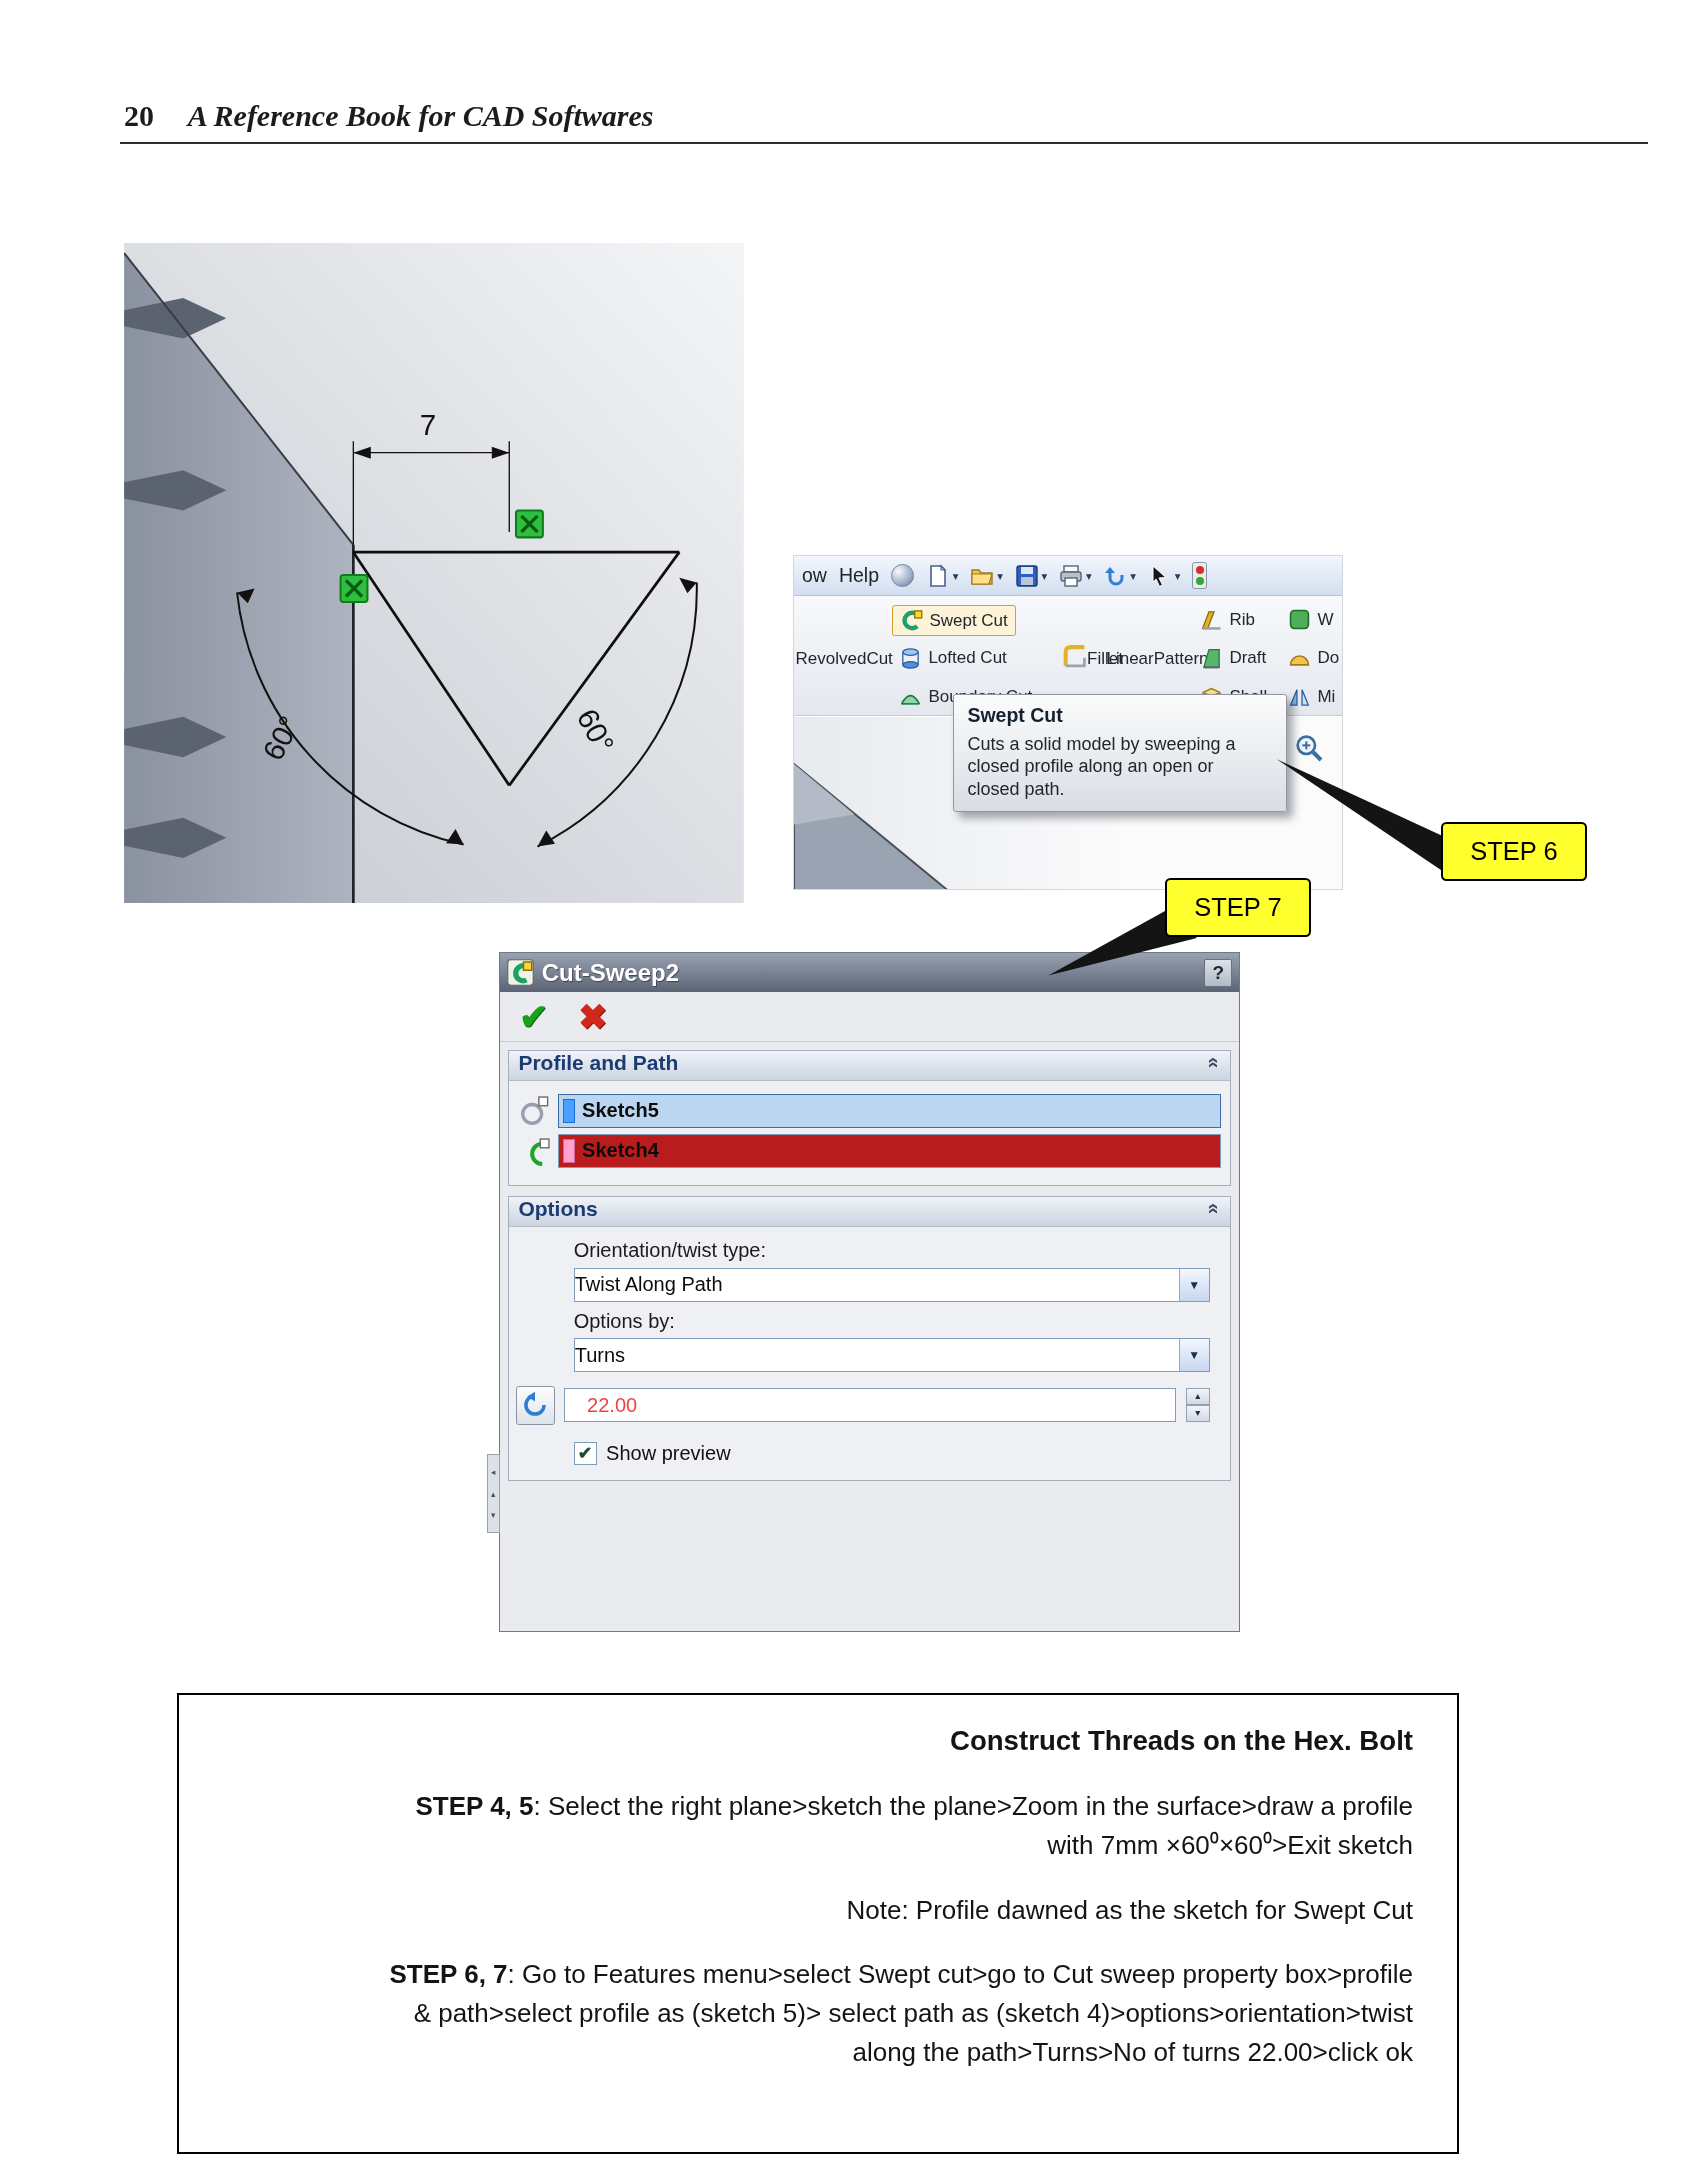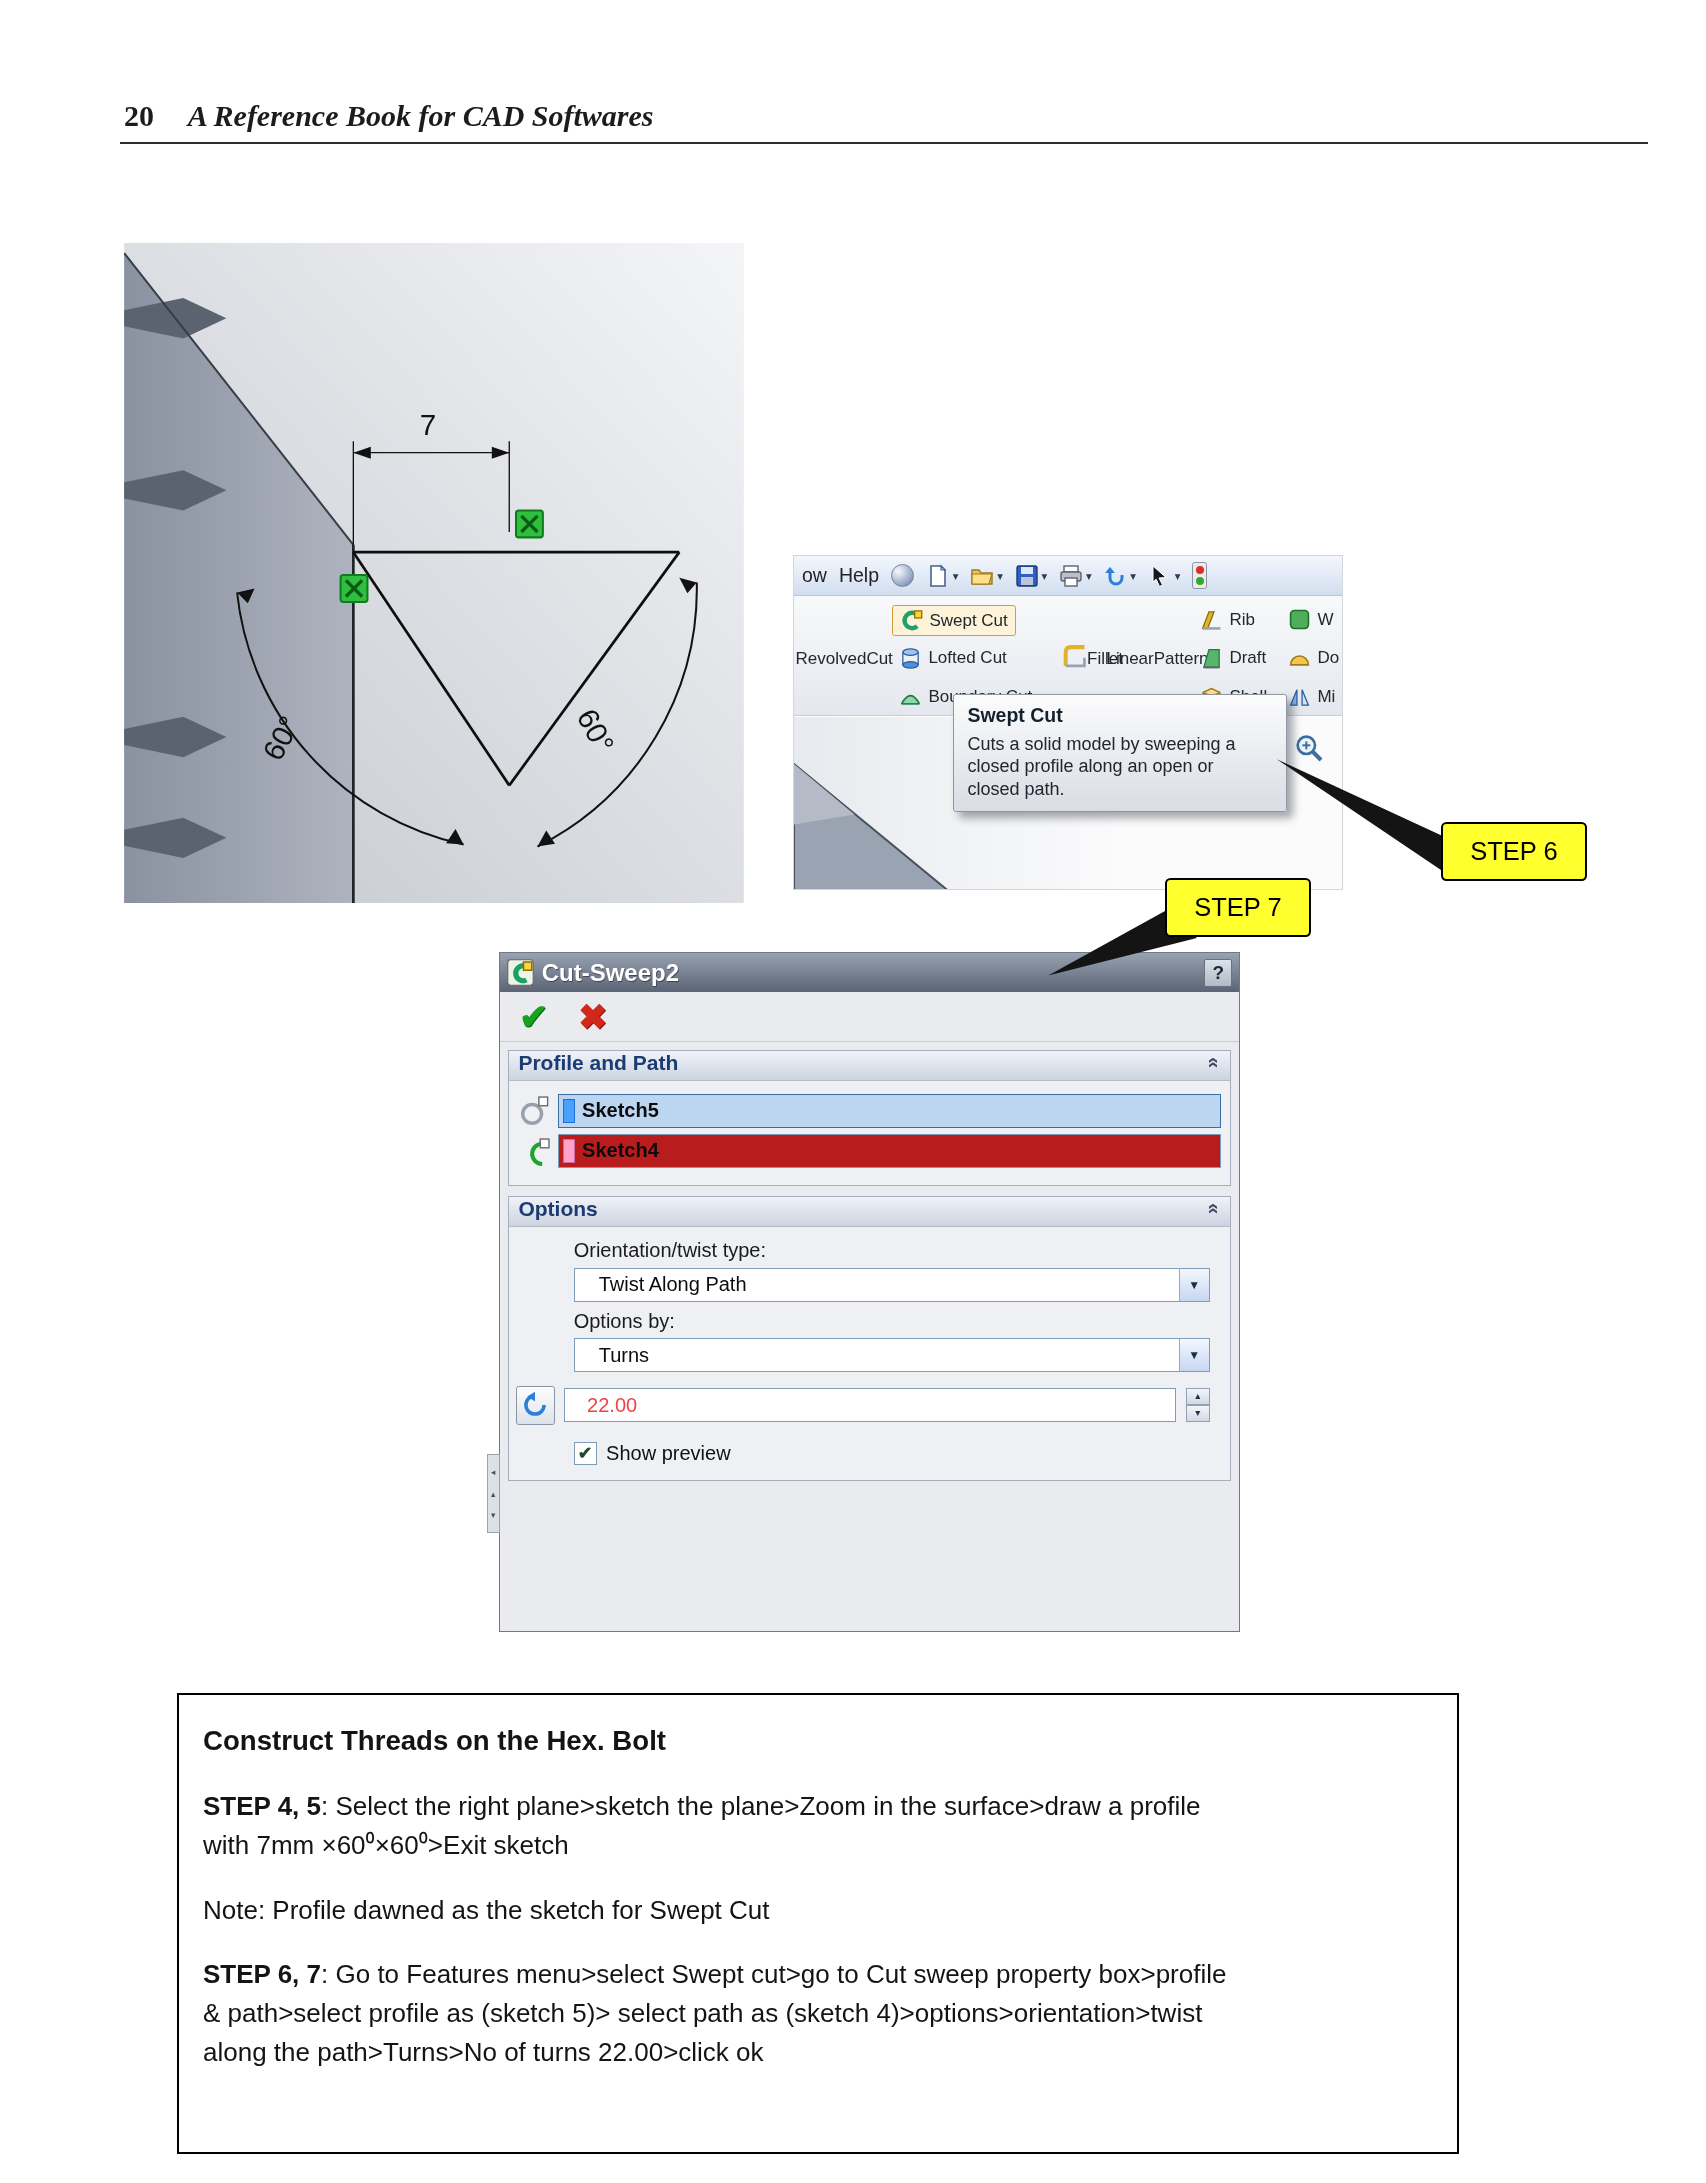--- a/index.html
+++ b/index.html
@@ -69,37 +69,37 @@
   .pm-icon { width:40px; height:35px; flex:none; }
   .pm-icon svg { width:35px; height:35px; display:block; }
   .pm-field { flex:1; height:34px; border:1.3px solid #7f9db9; background:#b91c1c; display:flex; align-items:center; padding:0 4px; gap:6.7px; }
   .pm-field.selected { background:#bcd6f2; border-color:#3a6ea5; }
   .swatch { width:12px; height:24px; flex:none; }
   .sw-blue { background:#49a1ff; border:0.7px solid #1d6fd1; }
   .sw-pink { background:#ffa0cd; border:0.7px solid #d06a9d; }
   .pm-ftext { font-size:20px; color:#0c0c0c; }
 
   .pm-label { font-size:20px; color:#1b1b1b; margin:8px 17.5px 5.4px 62px; }
-  .pm-combo { position:relative; height:34px; margin:0 17.5px 4px 62px; border:1.3px solid #7f9db9; background:#fff; display:flex; align-items:center; padding-left:24px; font-size:20px; color:#0c0c0c; }
+  .pm-combo { position:relative; height:34px; margin:0 17.5px 4px 62px; border:1.3px solid #7f9db9; background:#fff; display:flex; align-items:center; padding-left:0; font-size:20px; color:#0c0c0c; }
   .pm-combo-btn { position:absolute; right:0; top:0; bottom:0; width:30px; background:linear-gradient(#f3f7fe,#c7d7f0); border-left:0.7px solid #93a9c4; display:flex; align-items:center; justify-content:center; cursor:pointer; }
   .pm-combo-btn span { font-size:12px; color:#1c2e4a; }
   .pm-numrow { display:flex; align-items:center; margin:13.4px 17.5px 0 4px; gap:9.4px; }
   .pm-iconbtn { width:39px; height:39px; flex:none; border:1.3px solid #8893a3; border-radius:2.7px; background:linear-gradient(#fdfdfe,#dde2ea); display:flex; align-items:center; justify-content:center; cursor:pointer; }
   .pm-iconbtn svg { width:28px; height:28px; }
   .pm-numfield { flex:1; height:34px; border:1.3px solid #7f9db9; background:#fff; display:flex; align-items:center; padding-left:22px; font-size:20px; color:#ef4444; }
   .pm-spin { width:24px; height:34px; display:flex; flex-direction:column; flex:none; }
   .pm-spin button { flex:1; background:linear-gradient(#f2f5fa,#d2d9e4); border:0.7px solid #93a0b2; font-size:8.7px; color:#22304a; cursor:pointer; line-height:1; padding:0; }
   .pm-checkrow { display:flex; align-items:center; gap:9.4px; margin:17.5px 17.5px 0 62px; }
   .pm-checkbox { width:23px; height:23px; background:#fff; border:1.3px solid #7f9db9; display:flex; align-items:center; justify-content:center; cursor:pointer; }
   .pm-checkbox span { font-size:17.5px; color:#1c4e2a; font-weight:bold; line-height:1; }
   .pm-checklabel { font-size:20px; color:#111; }
   .pm-handle { position:absolute; left:-13.4px; top:501px; width:13.4px; height:79px; background:#dde0e6; border:0.7px solid #99a2af; display:flex; flex-direction:column; align-items:center; justify-content:space-evenly; font-size:8.7px; color:#4a5260; cursor:pointer; }
 
   
-  .instr { position:absolute; left:177px; top:1693px; width:1282px; height:461px; border:2px solid #000; padding:30px 24px; color:#141414; }
+  .instr { position:absolute; left:177px; top:1693px; width:1282px; height:461px; border:2px solid #000; padding:30px 44px; color:#141414;text-align:right; }
   .instr h2 { font-size:27.6px; font-weight:bold; margin-bottom:30px; }
   .ip { font-size:26px; line-height:1.5; margin-bottom:25.5px; white-space:pre-wrap; }
   .ip strong { font-weight:bold; }
 </style>
 </head>
 <body>
 
 <div class="page-header">
   <span class="pg-num">20</span>
   <span class="pg-title">A Reference Book for CAD Softwares</span>

